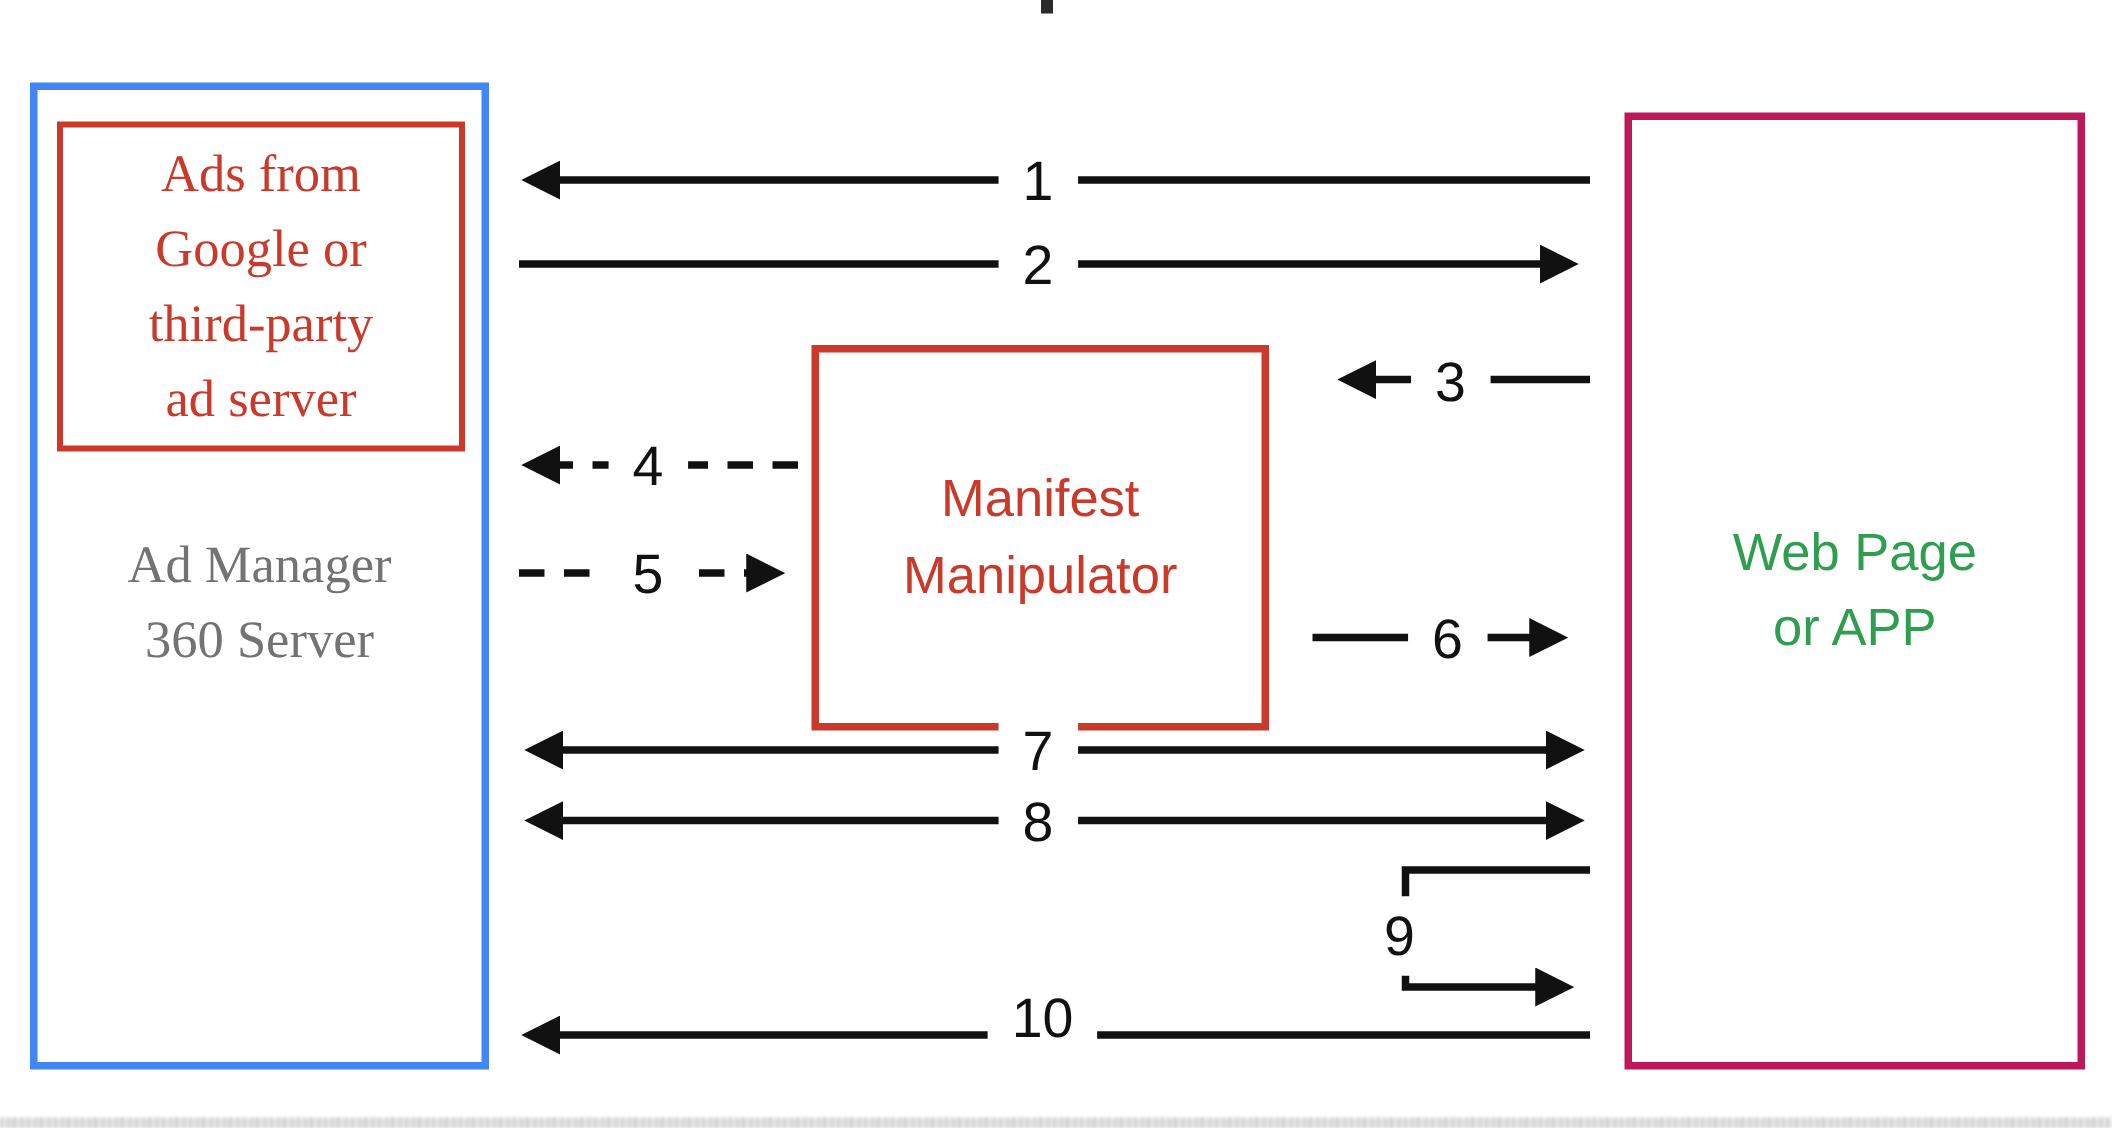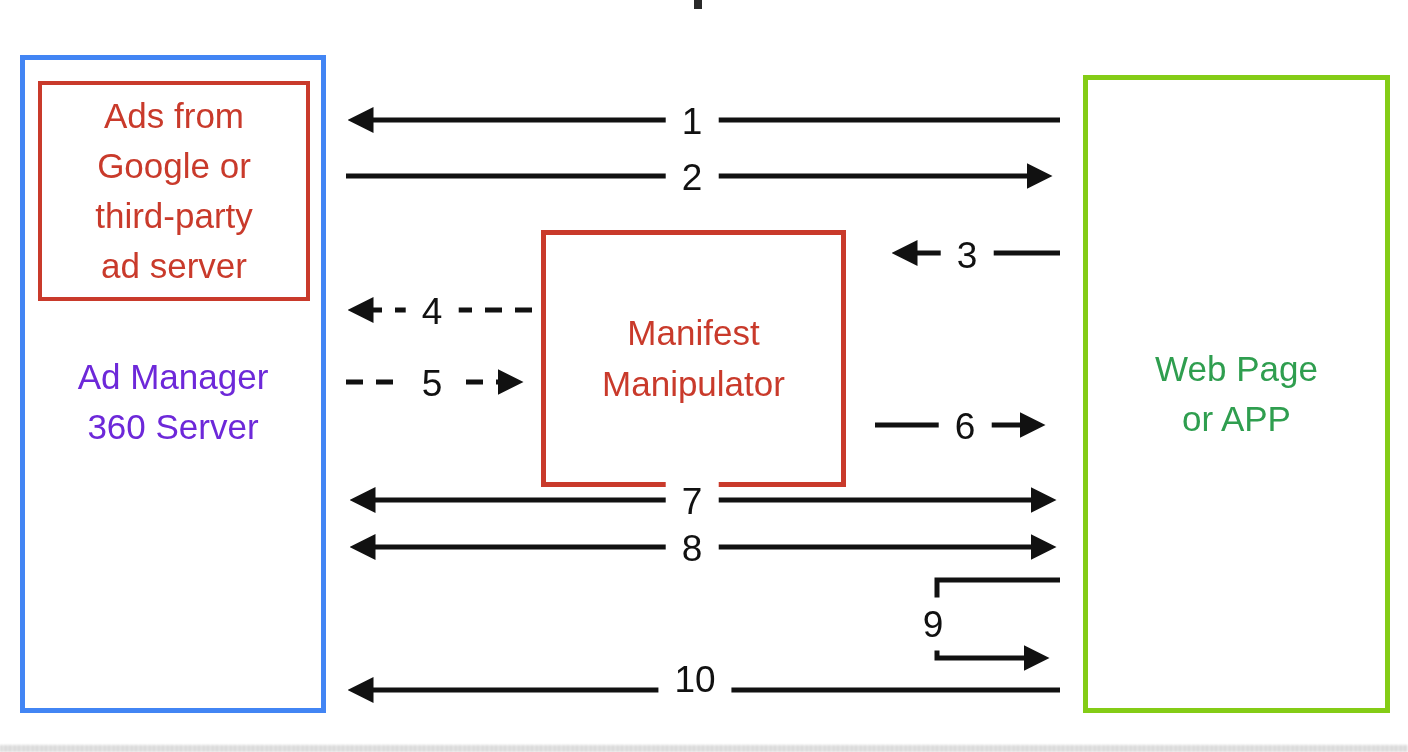--- a/index.html
+++ b/index.html
@@ -23,20 +23,21 @@
   }
   .box {
     position: absolute;
     box-sizing: border-box;
     background: #ffffff;
   }
   .blue-box {
     left: 20px; top: 55px;
     width: 306px; height: 658px;
     border: 5px solid #4285f4;
+    font-family: Liberation Serif, serif;
   }
   .red-inner {
     position: absolute;
     left: 13px; top: 21px;
     width: 272px; height: 220px;
     border: 4px solid #c93a2b;
     box-sizing: border-box;
     display: flex;
     align-items: center;
     justify-content: center;
@@ -45,34 +46,34 @@
     left: 541px; top: 230px;
     width: 305px; height: 257px;
     border: 5px solid #c93a2b;
     display: flex;
     align-items: center;
     justify-content: center;
   }
   .green-box {
     left: 1083px; top: 75px;
     width: 307px; height: 638px;
-    border: 5px solid #84cc16;
+    border: 5px solid #be185d;
     display: flex;
     align-items: center;
     justify-content: center;
   }
   .box-text {
     white-space: pre-line;
     text-align: center;
     font-size: 35px;
     line-height: 1.43;
     font-weight: 400;
   }
   .red-text   { color: #c93a2b; }
-  .blue-text  { color: #6d28d9; }
+  .blue-text  { color: #737373; }
   .green-text { color: #2f9e4f; }
   .blue-label {
     position: absolute;
     left: 0; top: 292px;
     width: 100%;
   }
   .arrow-label {
     position: absolute;
     transform: translate(-50%, -50%);
     background: #ffffff;

